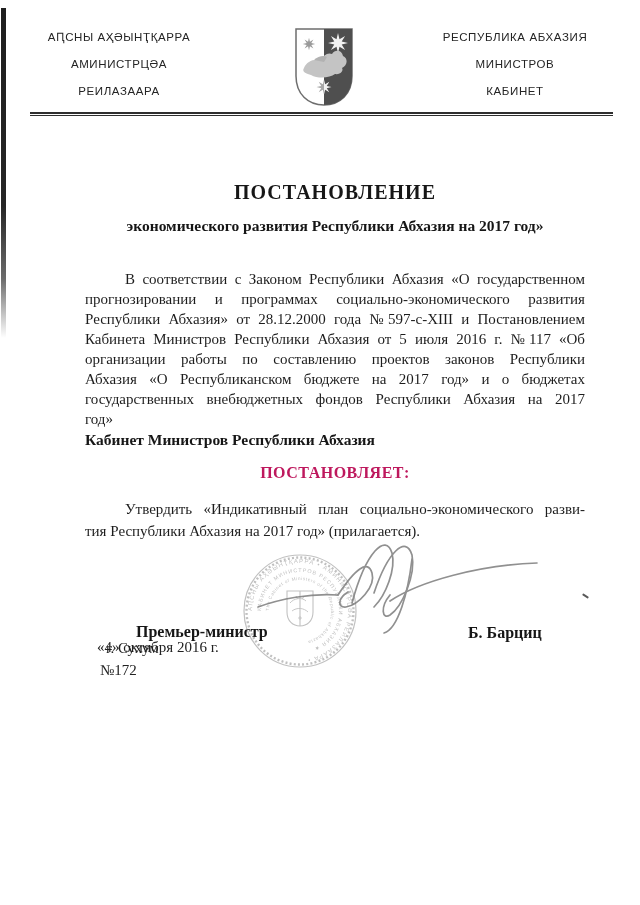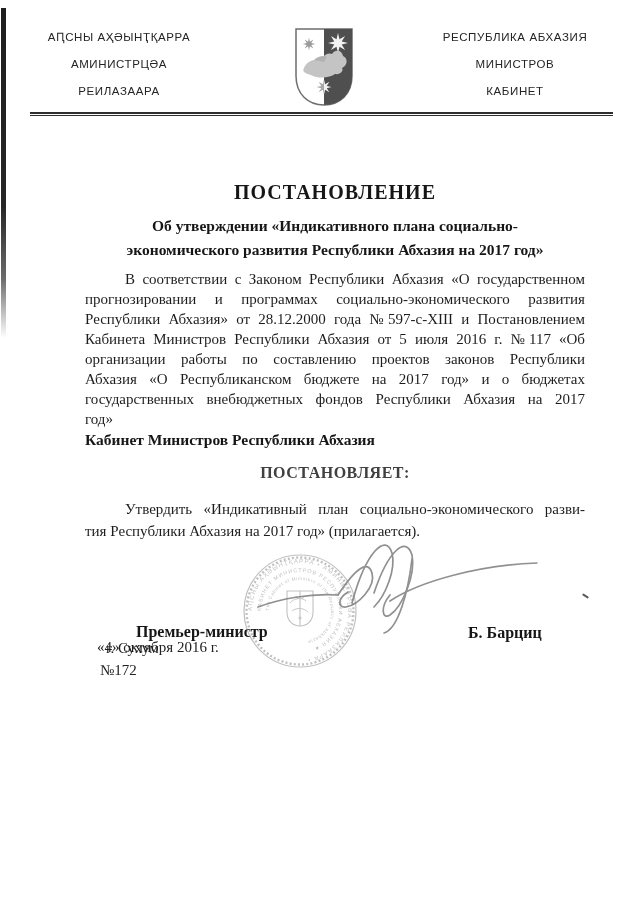--- a/index.html
+++ b/index.html
@@ -38,21 +38,21 @@
     top:214px; text-align:center; font-weight:bold; font-size:15.5px;
     line-height:24px; color:#161616;
   }
   .para { font-size:15px; line-height:20px; color:#1d1d1d; }
   .para .pl { text-align:justify; text-align-last:justify; white-space:nowrap; }
   .para .pl:first-child { text-indent:40px; }
   .para .pl:last-child { text-align-last:left; }
   .para1 { top:269px; }
   .para2 { top:499px; line-height:21.5px; }
   .resolver-line { top:431px; text-align:left; font-weight:bold; font-size:15.5px; color:#161616; }
-  .decree-line   { top:464px; text-align:center; font-weight:bold; font-size:16px; letter-spacing:.5px; color:#404040; }
+  .decree-line   { top:464px; text-align:center; font-weight:bold; font-size:16px; letter-spacing:.5px; color:#be185d; }
   
   .sig-label { position:absolute; font-weight:bold; font-size:16px; color:#161616;margin-top:38px; }
   .premier { left:136px; top:585px; }
   .signer  { left:468px; top:586px; }
   .sig-meta { position:absolute; font-size:15px; color:#222; }
   .city { left:106px; top:640px; }
   .date { left:97px;  top:639px; }
   .number { left:100px; top:662px; }
   .stamp { position:absolute; left:242px; top:553px; opacity:.62; }
   .autograph { position:absolute; left:240px; top:533px; }
@@ -112,21 +112,20 @@
     <div class="hline">РЕСПУБЛИКА АБХАЗИЯ</div>
     <div class="hline">МИНИСТРОВ</div>
     <div class="hline">КАБИНЕТ</div>
   </div>
 
   <div class="double-rule"></div>
 
   <div class="col doc-title">ПОСТАНОВЛЕНИЕ</div>
 
   <div class="col doc-subtitle">
-      <div class="sl">Об утверждении «Индикативного плана социально-</div>
       <div class="sl">экономического развития Республики Абхазия на 2017 год»</div>
     </div>
 
   <div class="col para para1">
       <div class="pl">В соответствии с Законом Республики Абхазия «О государственном</div>
       <div class="pl">прогнозировании и программах социально-экономического развития</div>
       <div class="pl">Республики Абхазия» от 28.12.2000 года №597-с-XIII и Постановлением</div>
       <div class="pl">Кабинета Министров Республики Абхазия от 5 июля 2016 г. №117 «Об</div>
       <div class="pl">организации работы по составлению проектов законов Республики</div>
       <div class="pl">Абхазия «О Республиканском бюджете на 2017 год» и о бюджетах</div>

